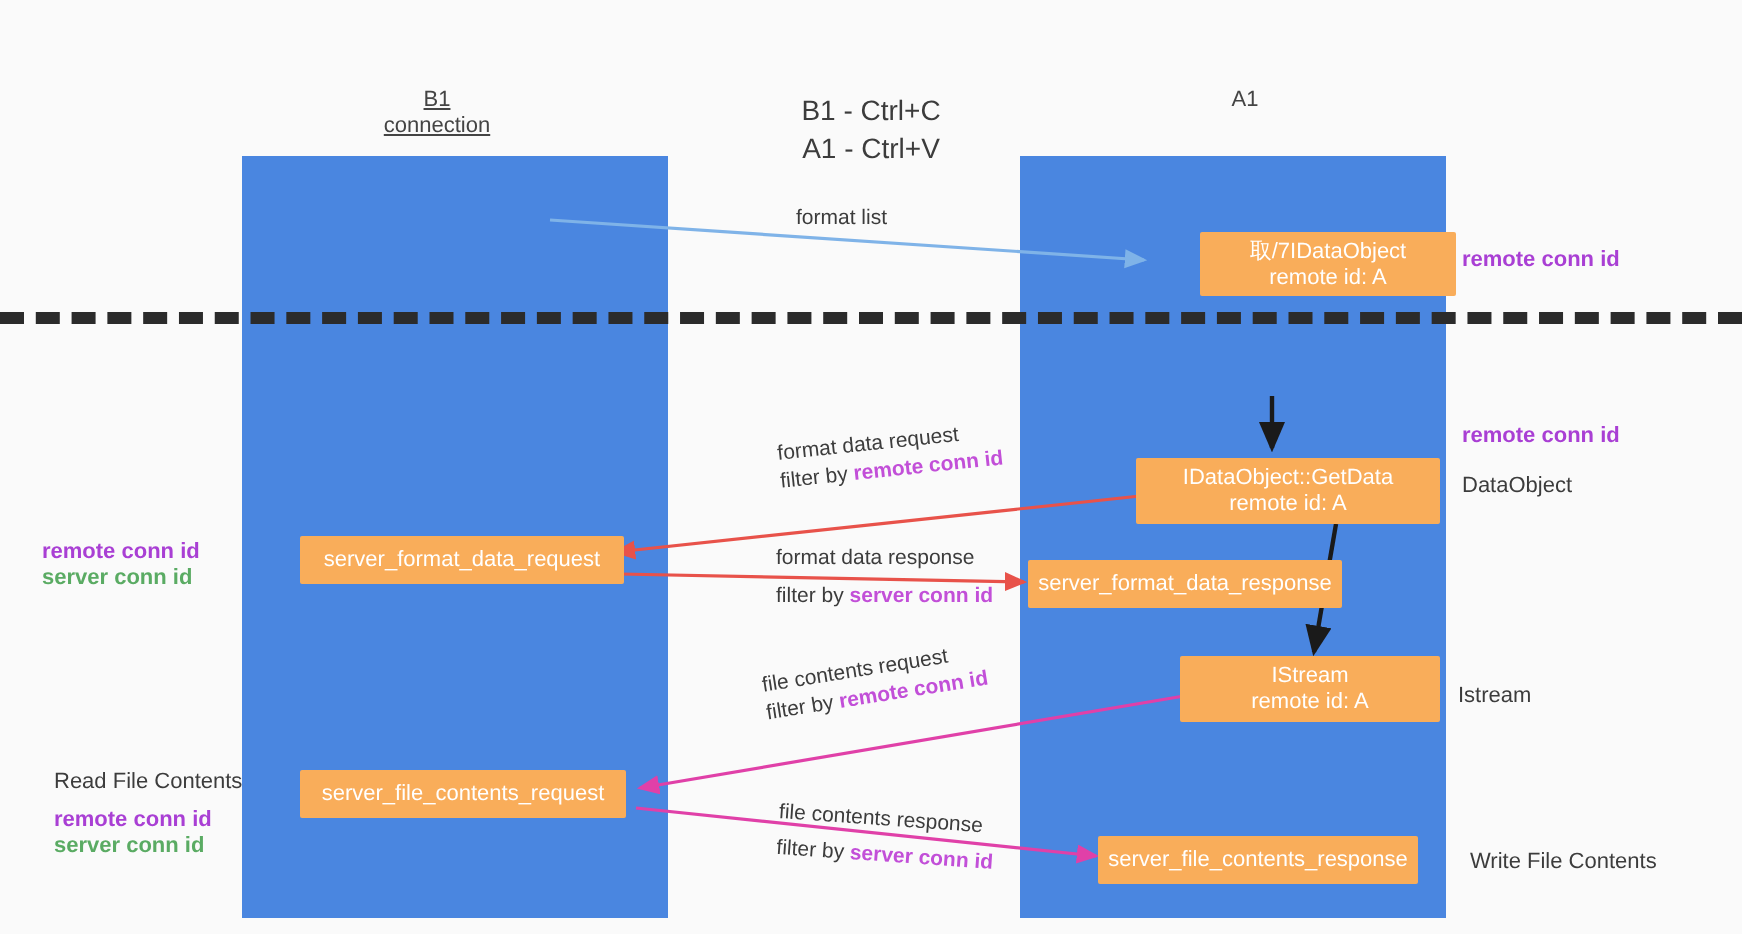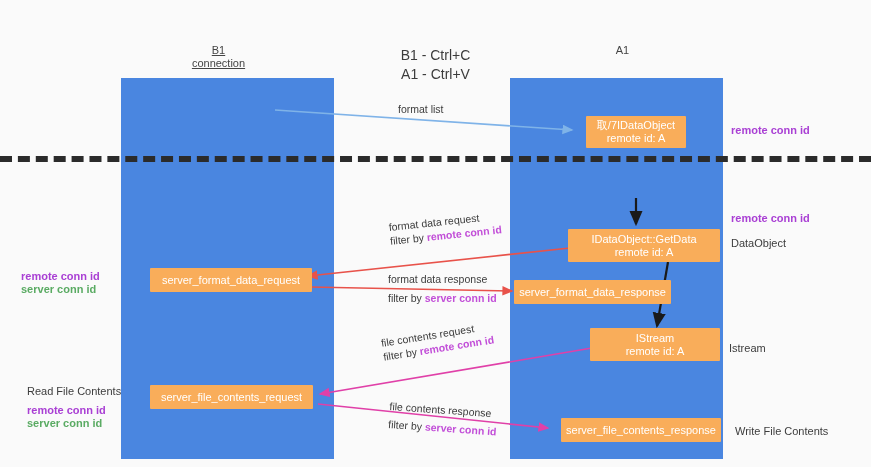--- a/index.html
+++ b/index.html
@@ -84,21 +84,21 @@
     <line x1="668" y1="262" x2="657" y2="326" stroke="#1a1a1a" stroke-width="2.2" marker-end="url(#ah-dark)"></line>
 
     <line x1="592" y1="348" x2="320" y2="394" stroke="#e040a8" stroke-width="1.6" marker-end="url(#ah-pink)"></line>
 
     <line x1="318" y1="404" x2="548" y2="428" stroke="#e040a8" stroke-width="1.6" marker-end="url(#ah-pink)"></line>
   </svg>
 
   <div class="dashline"></div>
 
 
-  <div class="node orange" style="left:586px;top:116px;width:100px;height:32px;">
+  <div class="node orange" style="left:600px;top:116px;width:128px;height:32px;justify-content:flex-end;">
     <span>取/7IDataObject</span>
     <span>remote id: A</span>
   </div>
 
 
   <div class="node orange" style="left:568px;top:229px;width:152px;height:33px;">
     <span>IDataObject::GetData</span>
     <span>remote id: A</span>
   </div>
 
@@ -112,21 +112,21 @@
 
   <div class="node orange" style="left:590px;top:328px;width:130px;height:33px;">
     <span>IStream</span>
     <span>remote id: A</span>
   </div>
 
   <div class="node orange" style="left:150px;top:385px;width:163px;height:24px;">
     <span>server_file_contents_request</span>
   </div>
 
-  <div class="node orange" style="left:561px;top:418px;width:160px;height:24px;">
+  <div class="node orange" style="left:549px;top:418px;width:160px;height:24px;">
     <span>server_file_contents_response</span>
   </div>
 
   <div class="edge-label" style="left:398px;top:102px;">
     <span>format list</span>
   </div>
 
   <div class="edge-label" style="left:388px;top:220px;transform:rotate(-6deg);transform-origin:left top;">
     <div>format data request</div>
     <div>

